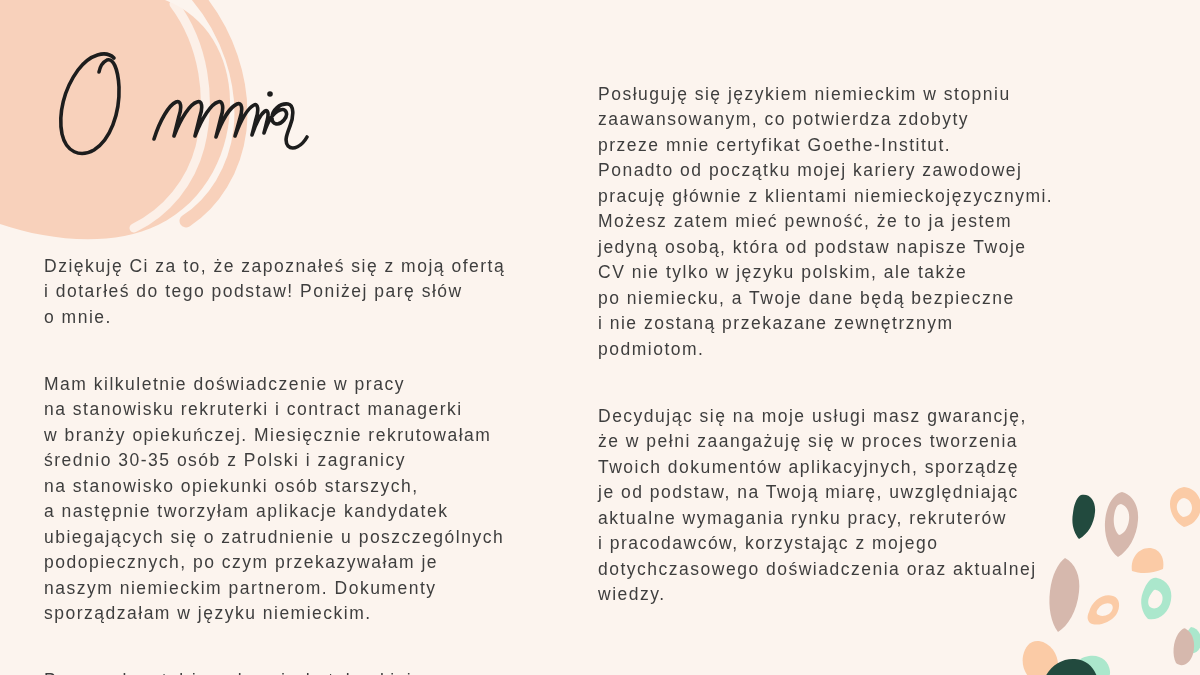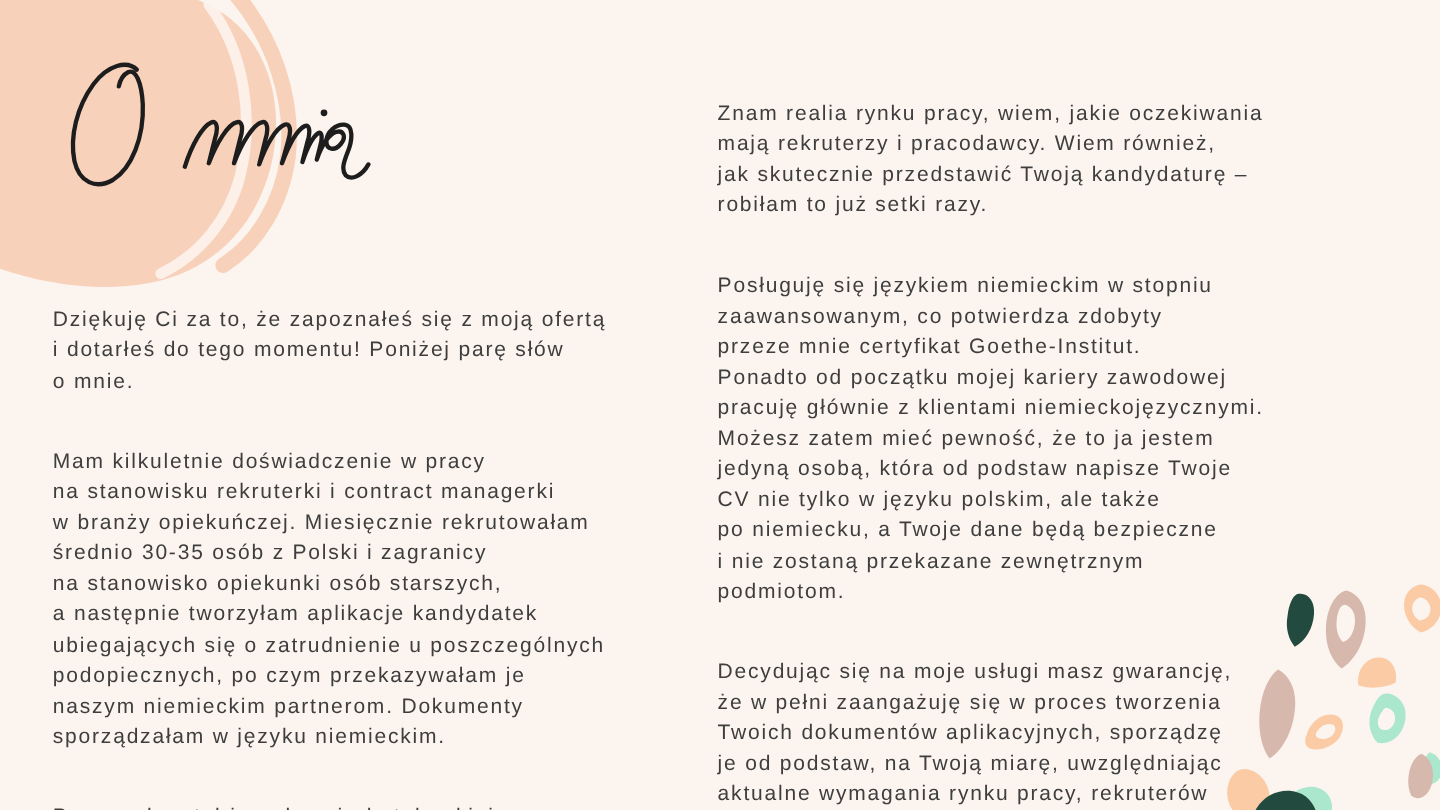--- a/index.html
+++ b/index.html
@@ -73,42 +73,38 @@
     <path class="f-mint" fill-rule="evenodd" d="M 157,143 C 167,145 173,154 171,165 C 169,178 159,186 148,184 C 142,178 139,167 143,157 C 147,147 151,142 157,143 Z M 156,155 C 161,156 164,161 162,167 C 160,173 154,175 150,172 C 147,169 148,163 151,159 C 153,156 154,154 156,155 Z"></path>
     <path class="f-mint" d="M 191,192 C 198,193 203,201 201,210 C 199,218 191,221 186,216 C 183,209 184,199 191,192 Z"></path>
     <path class="f-mauve" d="M 186,194 C 193,198 196,208 193,219 C 190,229 182,233 176,228 C 172,220 173,207 178,199 C 181,195 184,192 186,194 Z"></path>
     <path class="f-peach" d="M 39,206 C 51,208 59,220 58,233 C 57,244 47,250 37,247 C 27,244 21,233 23,221 C 25,211 31,205 39,206 Z"></path>
     <path class="f-mint" d="M 89,221 C 100,219 109,226 110,236 C 111,245 102,251 91,250 C 81,249 74,241 76,231 C 78,224 83,222 89,221 Z"></path>
     <path class="f-teal" d="M 44,245 C 49,231 62,223 75,224 C 87,225 95,233 98,245 Z"></path>
   </svg>
 
   <div class="col col-left">
     <p>Dziękuję Ci za to, że zapoznałeś się z moją ofertą
-i dotarłeś do tego momentu! Poniżej parę słów
+i dotarłeś do tego podstaw! Poniżej parę słów
 o mnie.</p>
     <p>Mam kilkuletnie doświadczenie w pracy
 na stanowisku rekruterki i contract managerki
 w branży opiekuńczej. Miesięcznie rekrutowałam
 średnio 30-35 osób z Polski i zagranicy
 na stanowisko opiekunki osób starszych,
 a następnie tworzyłam aplikacje kandydatek
 ubiegających się o zatrudnienie u poszczególnych
 podopiecznych, po czym przekazywałam je
 naszym niemieckim partnerom. Dokumenty
 sporządzałam w języku niemieckim.</p>
     <p>Pracowałam także w branży hotelarskiej
 (marketing), spedycyjnej, transportowej
 oraz w księgowości.</p>
   </div>
 
   <div class="col col-right">
-    <p>Znam realia rynku pracy, wiem, jakie oczekiwania
-mają rekruterzy i pracodawcy. Wiem również,
-jak skutecznie przedstawić Twoją kandydaturę –
-robiłam to już setki razy.</p>
     <p>Posługuję się językiem niemieckim w stopniu
 zaawansowanym, co potwierdza zdobyty
 przeze mnie certyfikat Goethe-Institut.
 Ponadto od początku mojej kariery zawodowej
 pracuję głównie z klientami niemieckojęzycznymi.
 Możesz zatem mieć pewność, że to ja jestem
 jedyną osobą, która od podstaw napisze Twoje
 CV nie tylko w języku polskim, ale także
 po niemiecku, a Twoje dane będą bezpieczne
 i nie zostaną przekazane zewnętrznym

